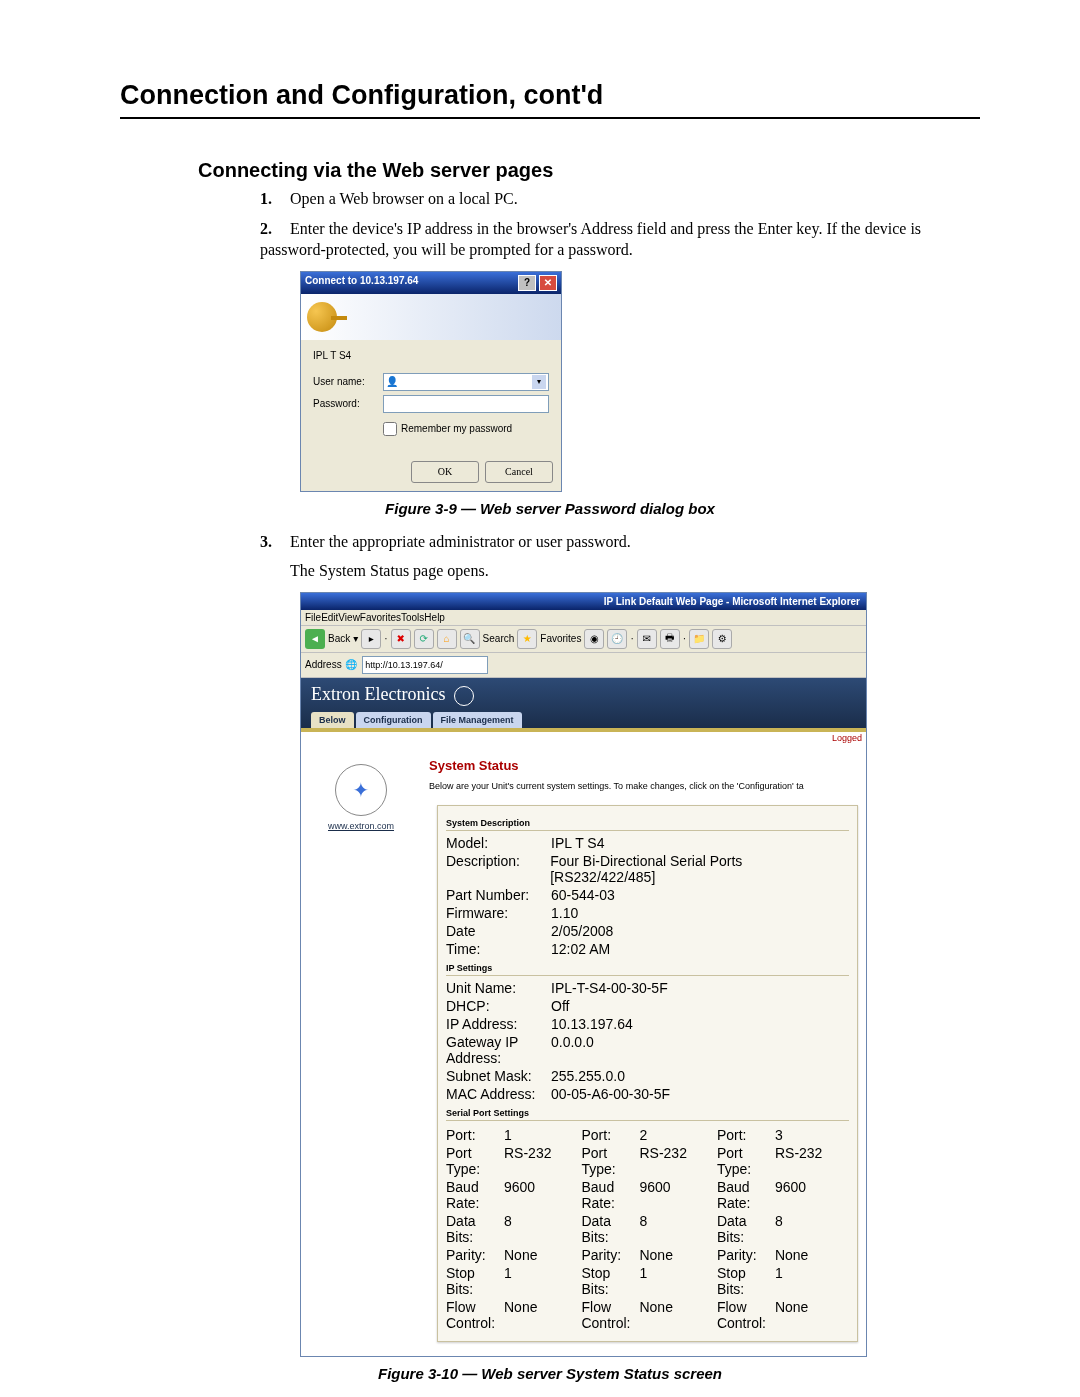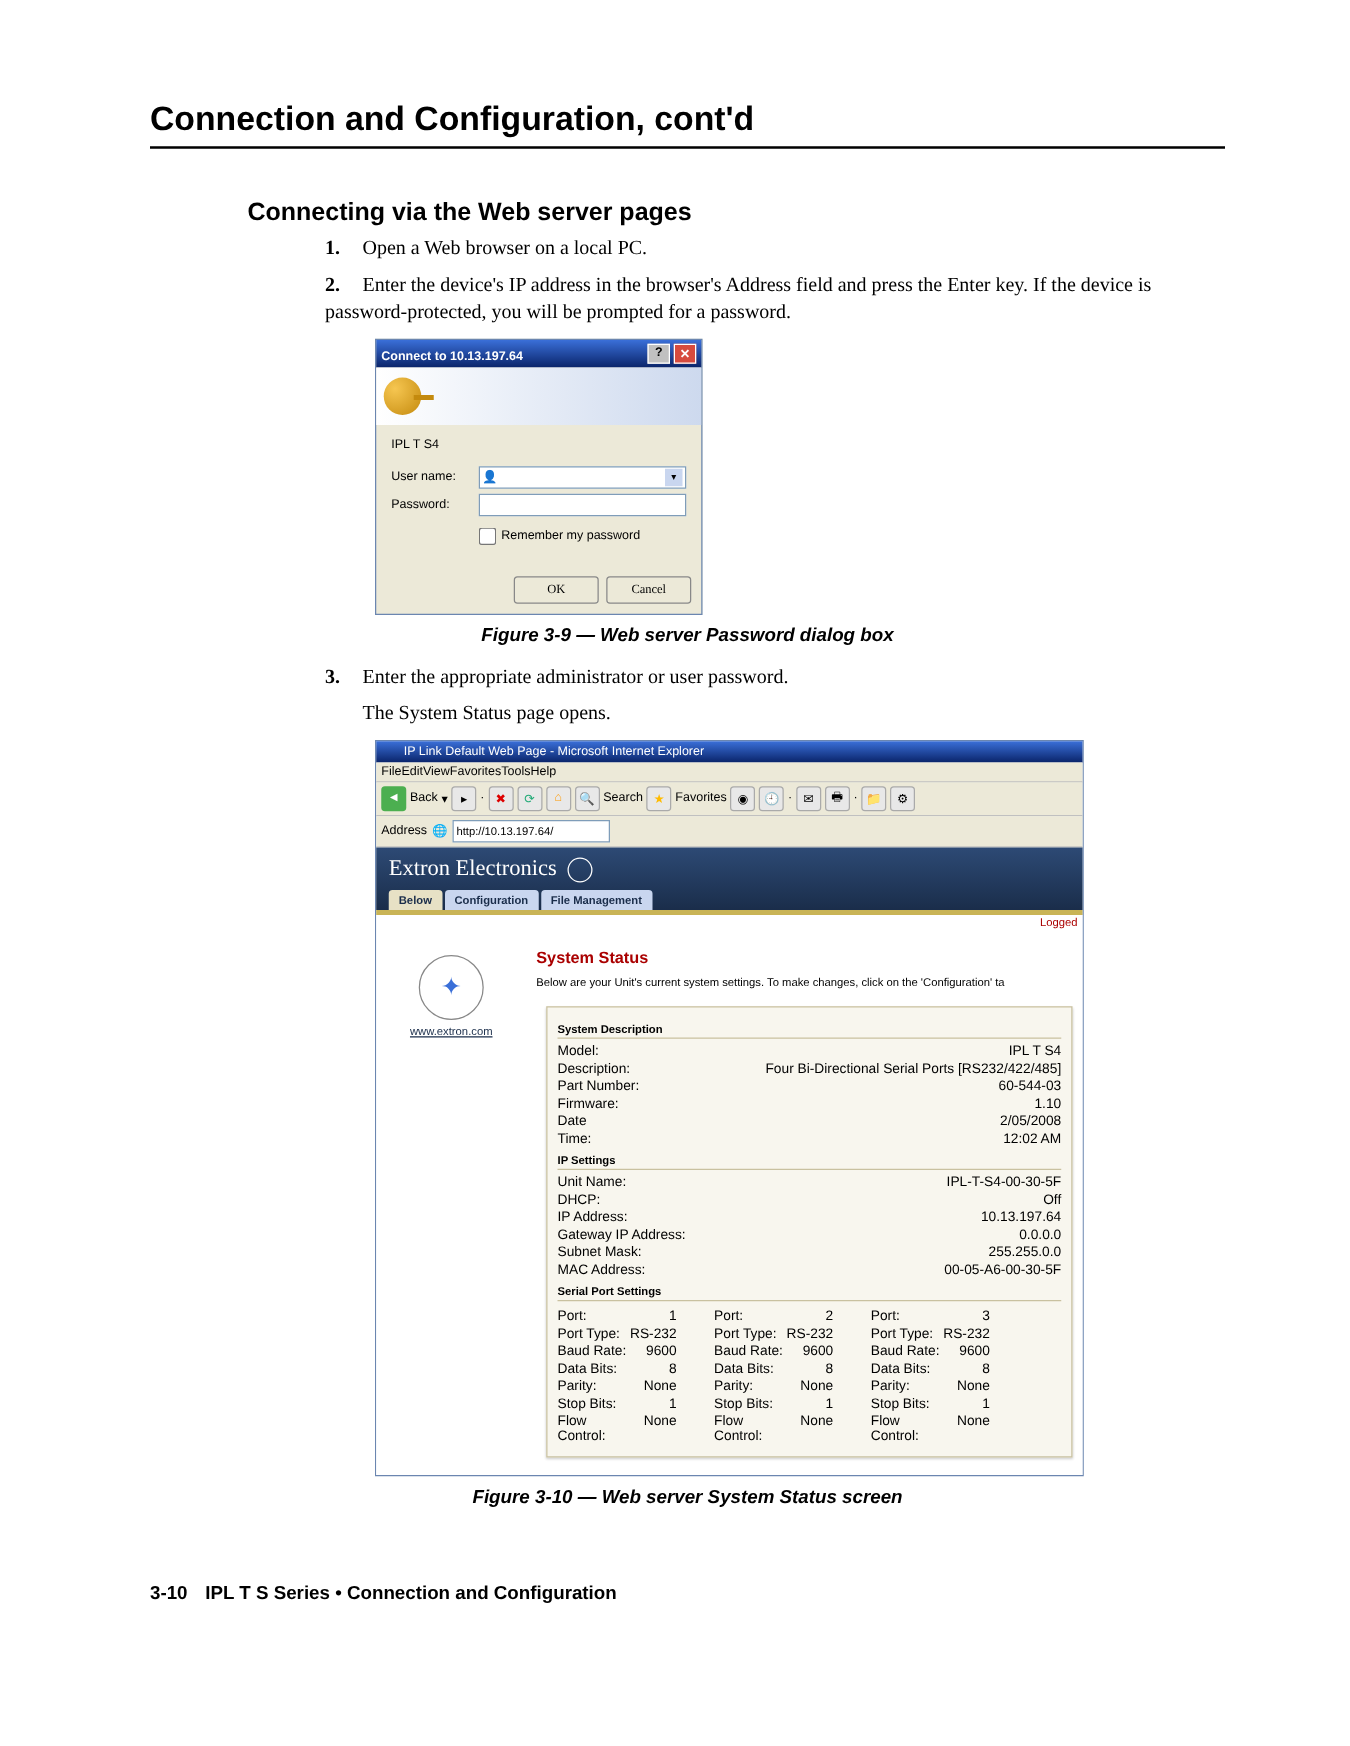--- a/index.html
+++ b/index.html
@@ -60,21 +60,21 @@
   .dlg-wrap { margin: 10px 0 6px 180px; }
   .dlg {
     width: 260px;
     border: 1px solid #6b86b0;
     background: #ece9d8;
     font-family: Tahoma, Arial, sans-serif;
     font-size: 10px;
   }
   .dlg-title {
     display: flex;
-    align-items: flex-end;
+    align-items: flex-start;
     justify-content: space-between;
     background: linear-gradient(to bottom,#3a6fd8,#0a246a);
     color: #fff;
     font-weight: bold;
     padding: 3px 4px;
     gap: 32px;
   }
   .dlg-title .tbtns { display:flex; gap:3px;}
   .tbtn {
     width: 16px; height:14px;
@@ -127,22 +127,23 @@
   .ie-wrap{ margin: 10px 0 4px 180px; }
   .ie{
     width:565px;
     border:1px solid #6b86b0;
     font-family: Tahoma, Arial, sans-serif;
     background:#fff;
     font-size:10px;
   }
   .ie-title{
     background: linear-gradient(to bottom,#3a6fd8,#0a246a);
-    color:#fff;font-weight:normal;font-size:10px;
-    padding:3px 22px;
+    color:#fff;font-weight:bold;font-size:10px;
+    padding:3px 6px;
+    text-align:right;
   }
   .ie-menu{
     background:#ece9d8;font-size:10px;
     padding:2px 4px;
     border-bottom:1px solid #c0c0c0;
     display:flex; 
   }
   .ie-menu span{}
   .ie-tool{
     background:#ece9d8;
@@ -184,21 +185,21 @@
   .ie-side a{color:#1a2d4a;font-size:9px;text-decoration:underline;}
   .ie-main{flex:1;padding:10px 8px 14px 8px;}
   .ss-title{color:#a00;font-weight:bold;font-size:13px;margin:4px 0 8px 0;}
   .ss-desc{font-size:9px;margin-bottom:14px;}
   .panel{
     border:1px solid #c9c1a0;background:#f8f6ee;
     margin:0 0 0 8px;padding:6px 8px 8px 8px;
     box-shadow:0 1px 2px rgba(0,0,0,0.2);
   }
   .panel .sect{font-weight:bold;font-size:9px;border-bottom:1px solid #c9c1a0;margin:6px 0 4px 0;padding-bottom:2px;}
-  .kv{display:flex;font-size:11px;margin:2px 0;justify-content:space-between;}
+  .kv{display:flex;font-size:14px;margin:2px 0;}
   .kv .k{width:105px;}
   .ports{display:flex;gap:30px;margin-top:4px;}
   .pcol{font-size:9px;}
   .pcol .kv .k{width:58px;}
   .footer{
     margin-top:60px;
     font-family: Arial, Helvetica, sans-serif;
     font-weight: bold;
     font-size: 15px;
   }

